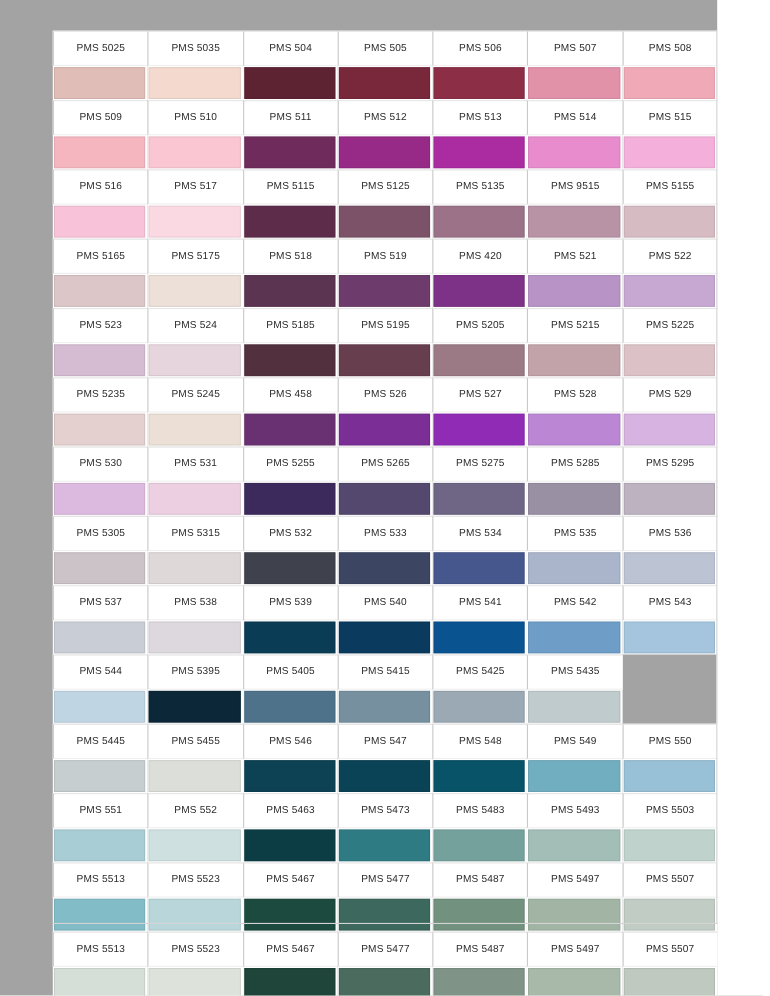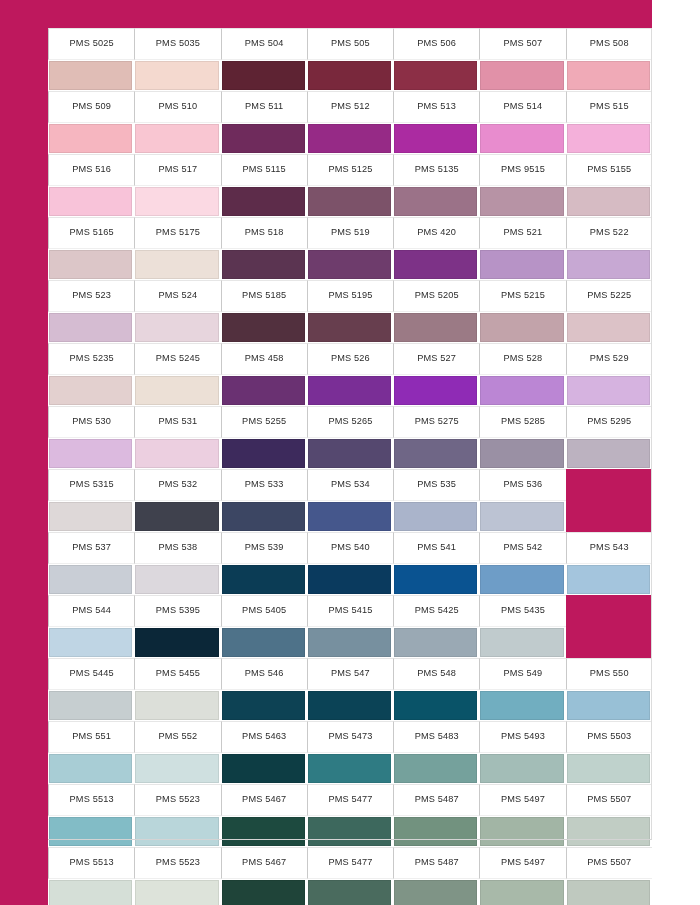--- a/index.html
+++ b/index.html
@@ -12,21 +12,21 @@
     width: 700px;
     height: 905px;
     overflow: hidden;
     font-family: "Liberation Sans", sans-serif;
   }
 
   #chart-page {
     position: relative;
     width: 652px;
     height: 905px;
-    background: #be185d;
+    background: #a3a3a3;
     box-sizing: border-box;
   }
 
   #swatch-table {
     position: absolute;
     left: 48px;
     top: 28px;
     width: 604px;
     border-collapse: collapse;
     table-layout: fixed;
@@ -395,20 +395,26 @@
         <div class="swatch-cell">
           <div class="label-box">
             <span class="label-text">PMS 5295</span>
           </div>
           <div class="color-box" style="background-color: rgb(188, 178, 192);"></div>
         </div>
       </div>
       <div class="grid-row">
         <div class="swatch-cell">
           <div class="label-box">
+            <span class="label-text">PMS 5305</span>
+          </div>
+          <div class="color-box" style="background-color: rgb(204, 195, 200);"></div>
+        </div>
+        <div class="swatch-cell">
+          <div class="label-box">
             <span class="label-text">PMS 5315</span>
           </div>
           <div class="color-box" style="background-color: rgb(222, 216, 216);"></div>
         </div>
         <div class="swatch-cell">
           <div class="label-box">
             <span class="label-text">PMS 532</span>
           </div>
           <div class="color-box" style="background-color: rgb(63, 65, 77);"></div>
         </div>

